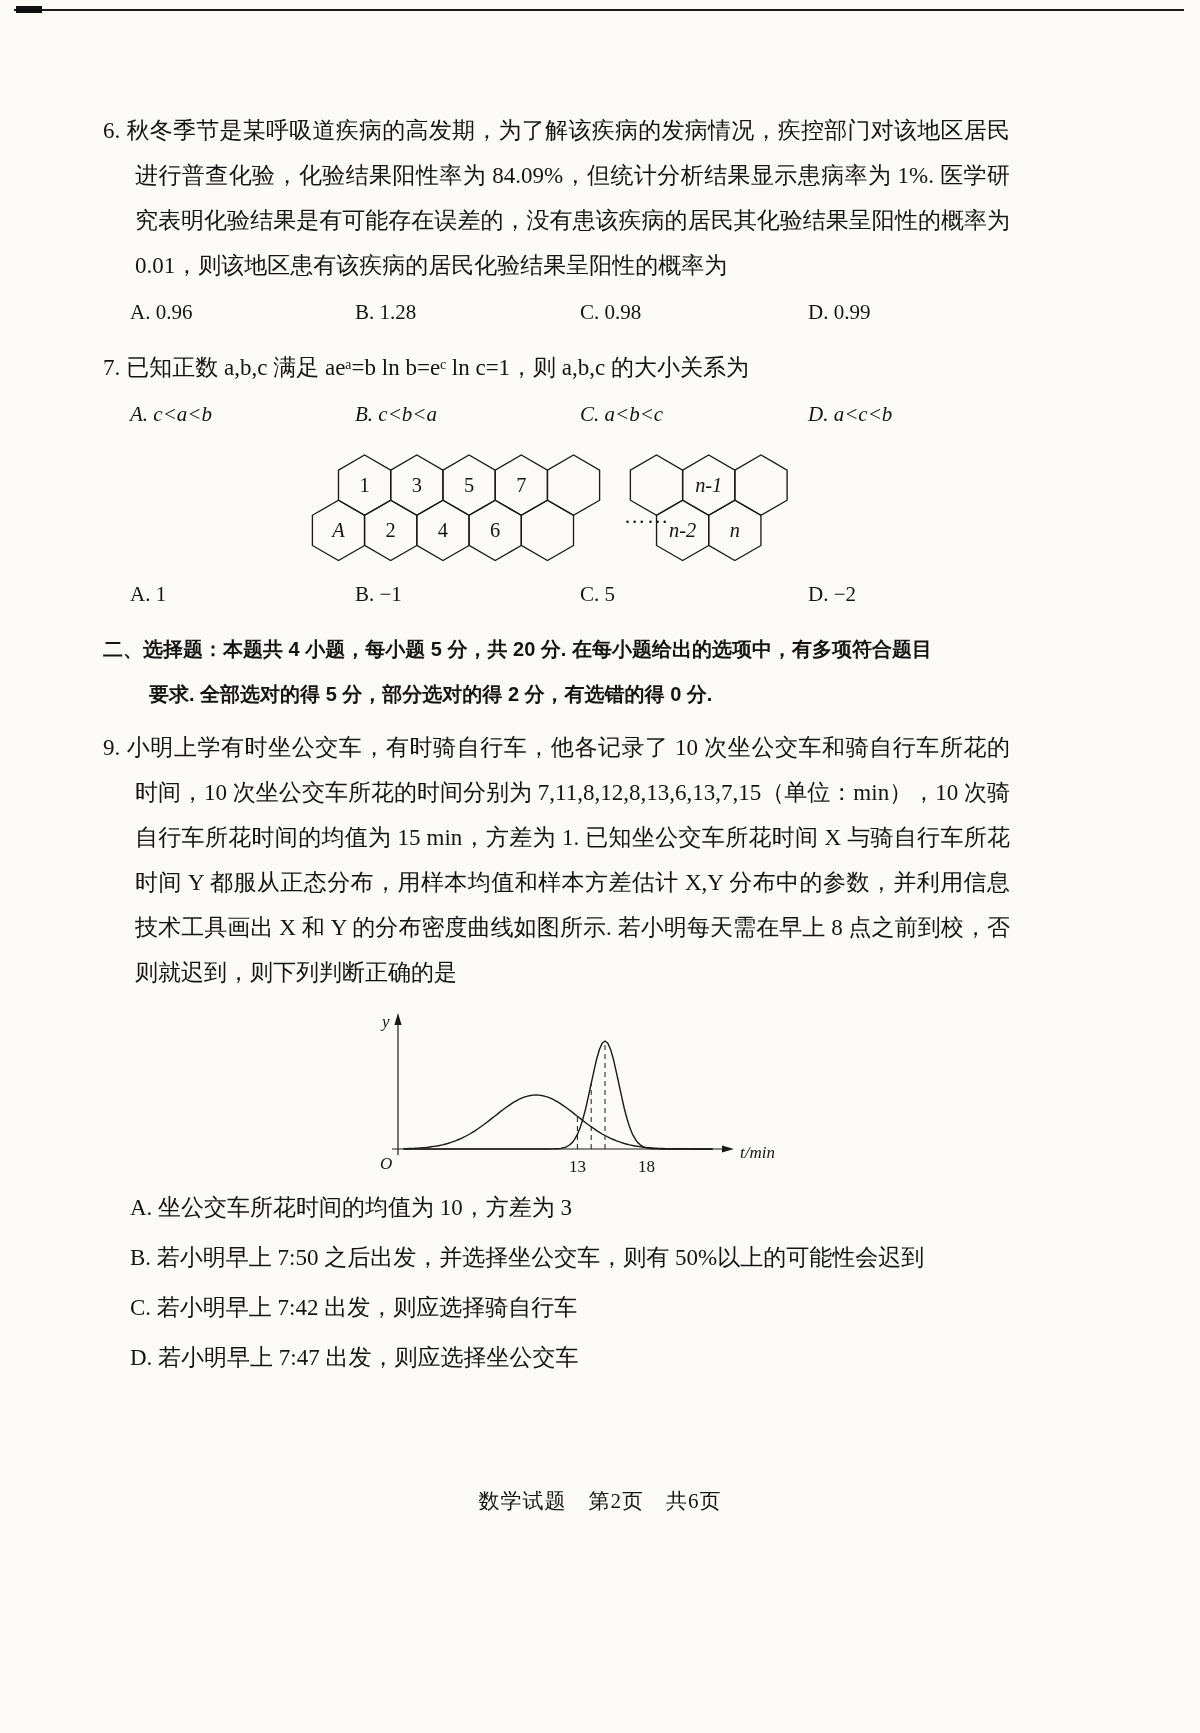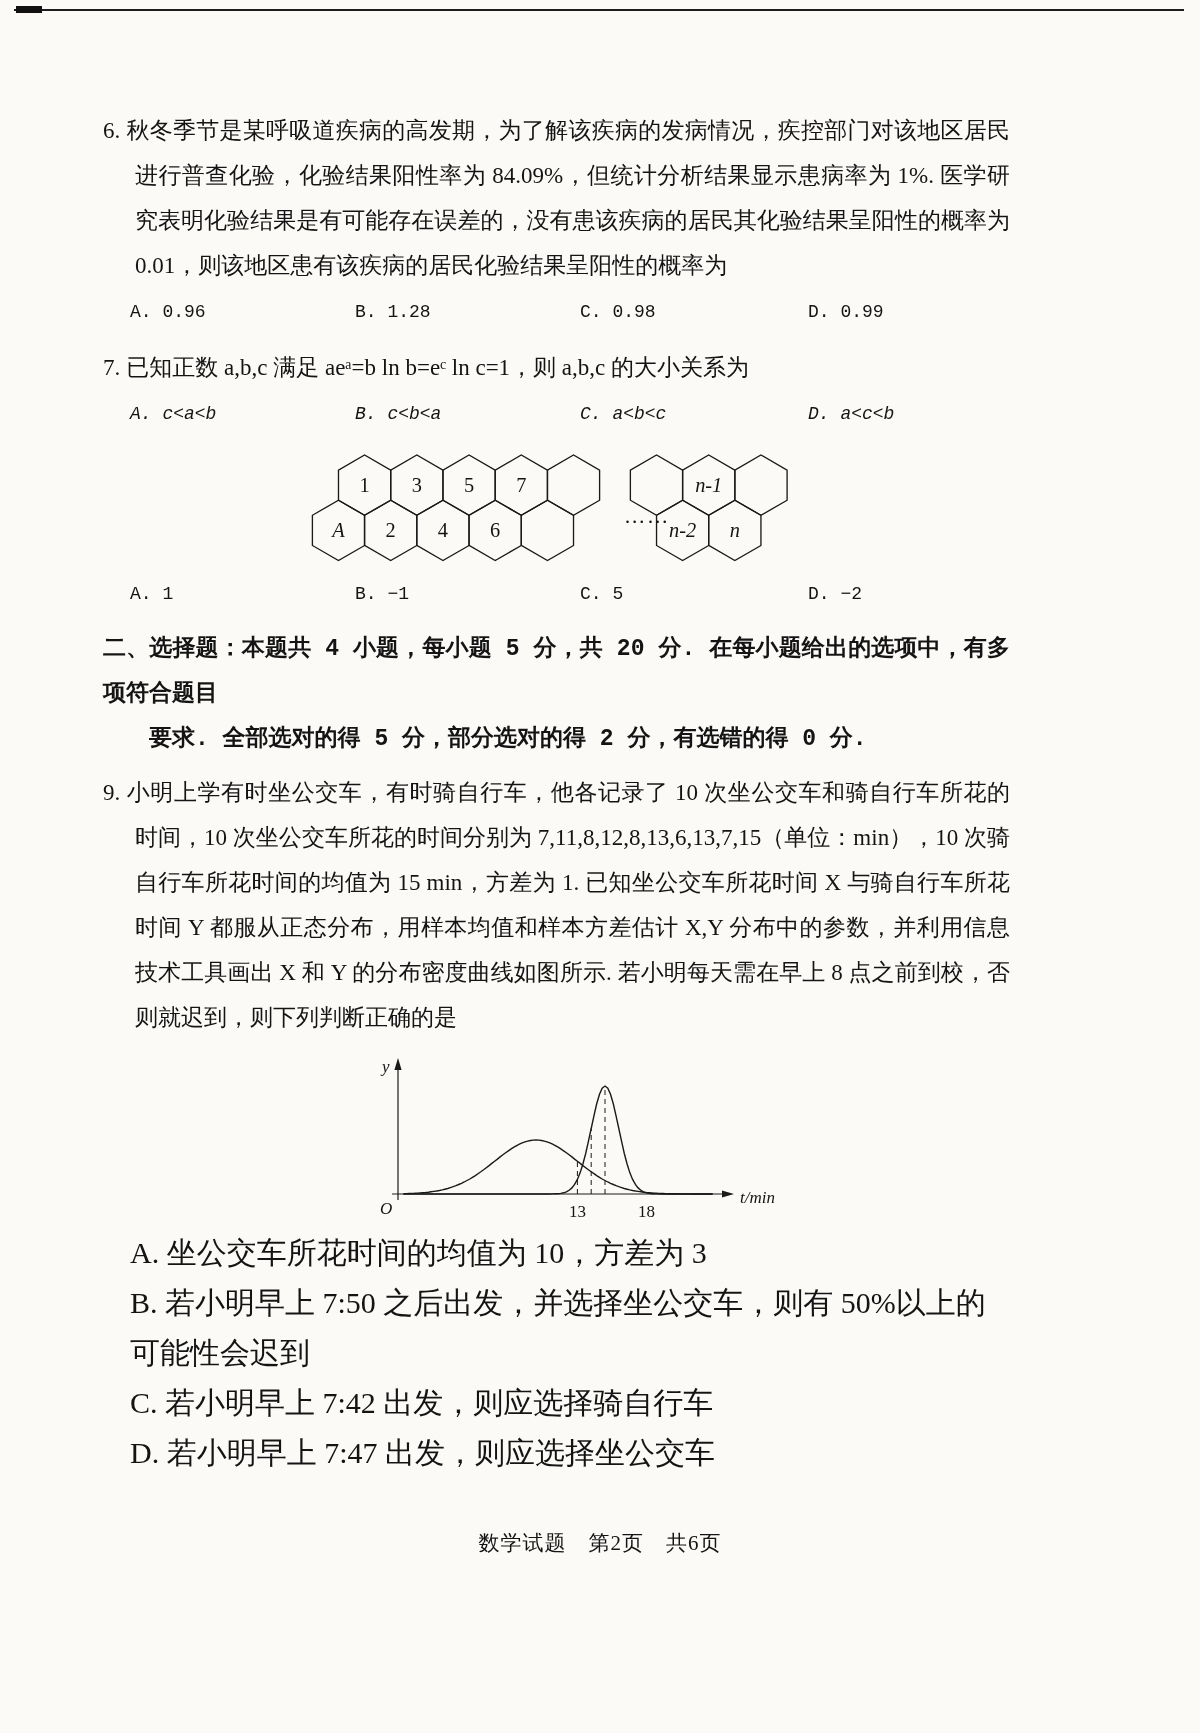--- a/index.html
+++ b/index.html
@@ -28,41 +28,40 @@
     margin: 0;
     font-size: 23px; line-height: 45px;
     text-align: justify;
     padding-left: 32px; text-indent: -32px;
   }
   .qnum { margin-right: 6px; }
   .opts {
     display: grid;
     grid-template-columns: 225px 225px 228px 1fr;
     padding-left: 27px;
-    font-size: 18px; line-height: 45px;
+    font-size: 21px; line-height: 45px;
     margin: 2px 0 0 0;
-    font-family: Liberation Mono, monospace;
   }
   .sect {
-    font-family: Liberation Mono, monospace;
+    font-family: Liberation Sans, sans-serif;
     font-weight: 700;
-    font-size: 23px; line-height: 45px;
+    font-size: 20px; line-height: 45px;
     margin: 8px 0 8px 0;
     text-align: justify;
   }
   .sect .sl2 { padding-left: 46px; }
   .figure { display: block; }
   .fig-honeycomb { margin: 6px 0 4px 200px; }
   .fig-density { margin: 6px 0 0 255px; }
-  .optlines { padding-left: 27px; font-size: 30px; }
+  .optlines { padding-left: 27px; font-size: 23px; }
   .optlines > div { line-height: 50px; }
   .footer {
     position: absolute; top: 1487px; left: 0;
     width: 1200px; text-align: center;
-    font-size: 21px; letter-spacing: 1px; margin-top: 42px;
+    font-size: 21px; letter-spacing: 1px;
   }
   
   svg text { fill: #141414; font-family: "Liberation Serif", "DejaVu Serif", serif; }
   .hex { fill: none; stroke: #1a1a1a; stroke-width: 1.5; }
   .hexlab { font-size: 23px; text-anchor: middle; }
   .it { font-style: italic; }
   .dots { font-size: 24px; letter-spacing: 2px; }
   .axis { stroke: #1a1a1a; stroke-width: 1.2; fill: none; }
   .axfill { fill: #1a1a1a; }
   .curve { stroke: #1a1a1a; stroke-width: 1.4; fill: none; }

